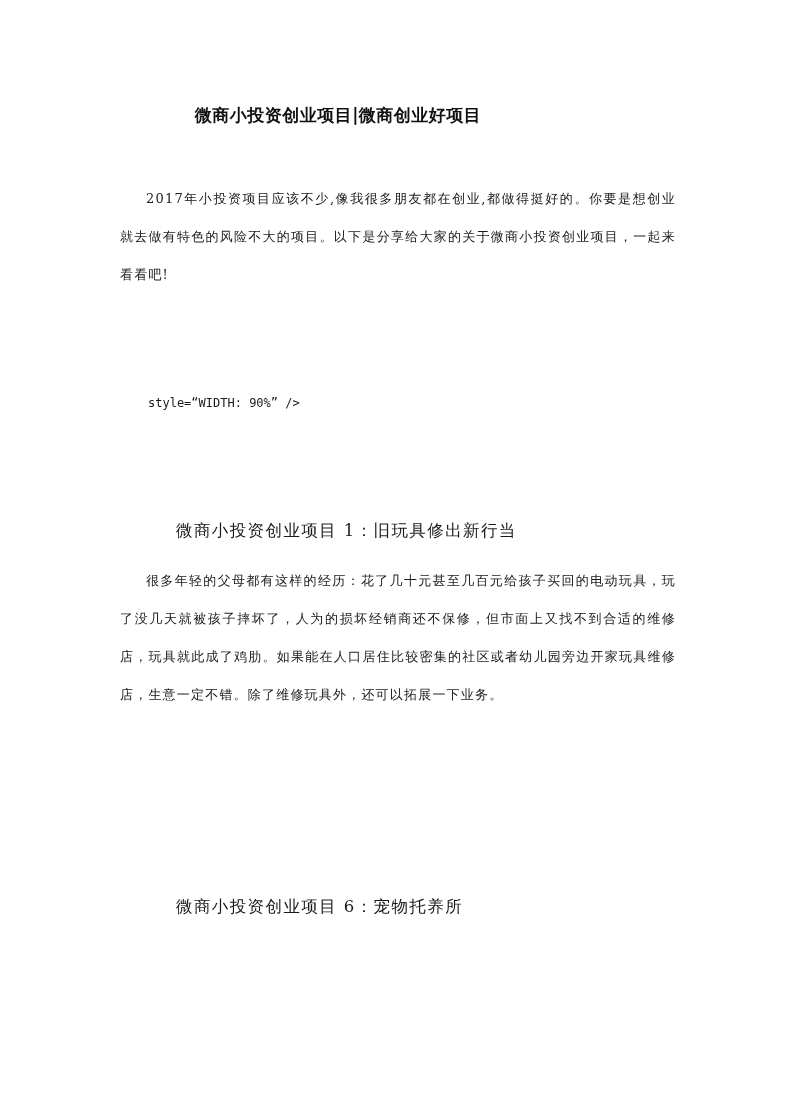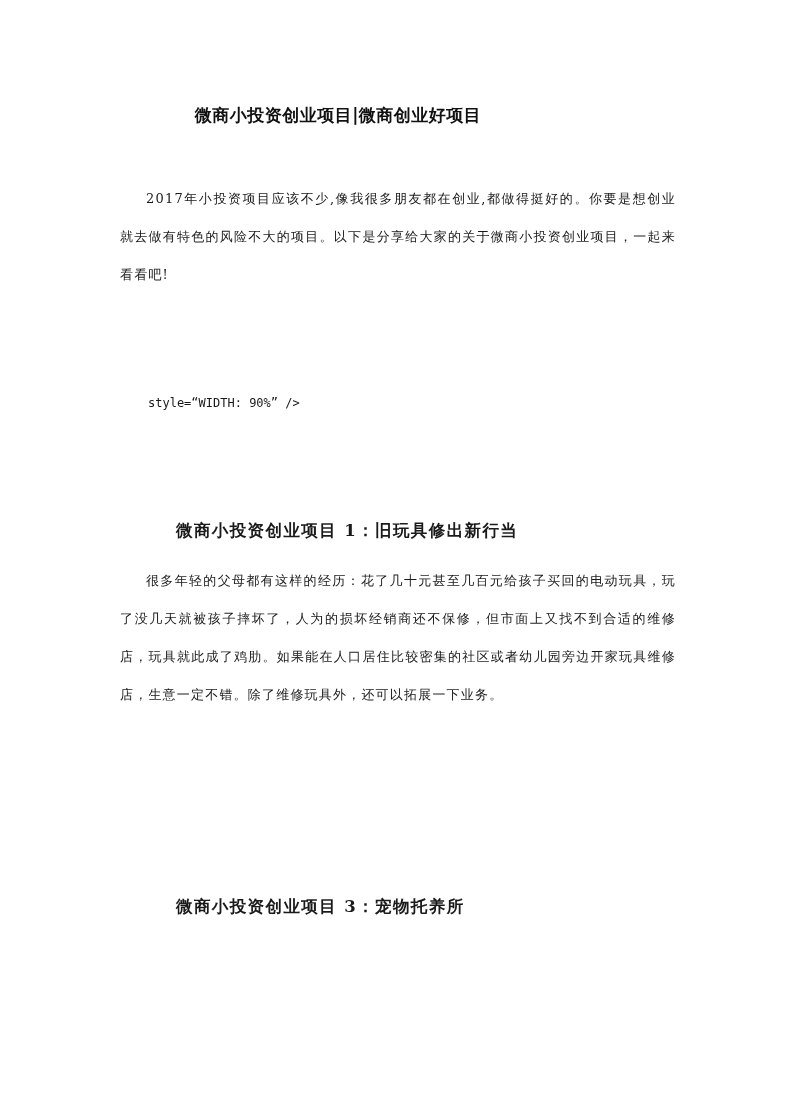--- a/index.html
+++ b/index.html
@@ -52,34 +52,33 @@
       color: #1a1a1a;
       white-space: pre;
     }
     .heading {
       position: absolute;
       left: 176px;
       font-size: 16.5px;
       letter-spacing: 1.4px;
       color: #1a1a1a;
       white-space: nowrap;
-      font-weight: bold;
     }
   </style>
 </head>
 <body>
 
 <div class="page">
 
   <div class="title">微商小投资创业项目|微商创业好项目</div>
 
   <p class="para indent" style="top:180px;">2017年小投资项目应该不少,像我很多朋友都在创业,都做得挺好的。你要是想创业就去做有特色的风险不大的项目。以下是分享给大家的关于微商小投资创业项目，一起来看看吧!</p>
 
   <div class="code-line">style=“WIDTH: 90%” /&gt;</div>
 
   <div class="heading" style="top:520px;">微商小投资创业项目 1：旧玩具修出新行当</div>
 
   <p class="para indent" style="top:562px;">很多年轻的父母都有这样的经历：花了几十元甚至几百元给孩子买回的电动玩具，玩了没几天就被孩子摔坏了，人为的损坏经销商还不保修，但市面上又找不到合适的维修店，玩具就此成了鸡肋。如果能在人口居住比较密集的社区或者幼儿园旁边开家玩具维修店，生意一定不错。除了维修玩具外，还可以拓展一下业务。</p>
 
-  <div class="heading" style="top:896px;">微商小投资创业项目 3：宠物托养所</div>
+  <div class="heading" style="top:896px;">微商小投资创业项目 6：宠物托养所</div>
 
 
 </div>
 
 </body></html>

